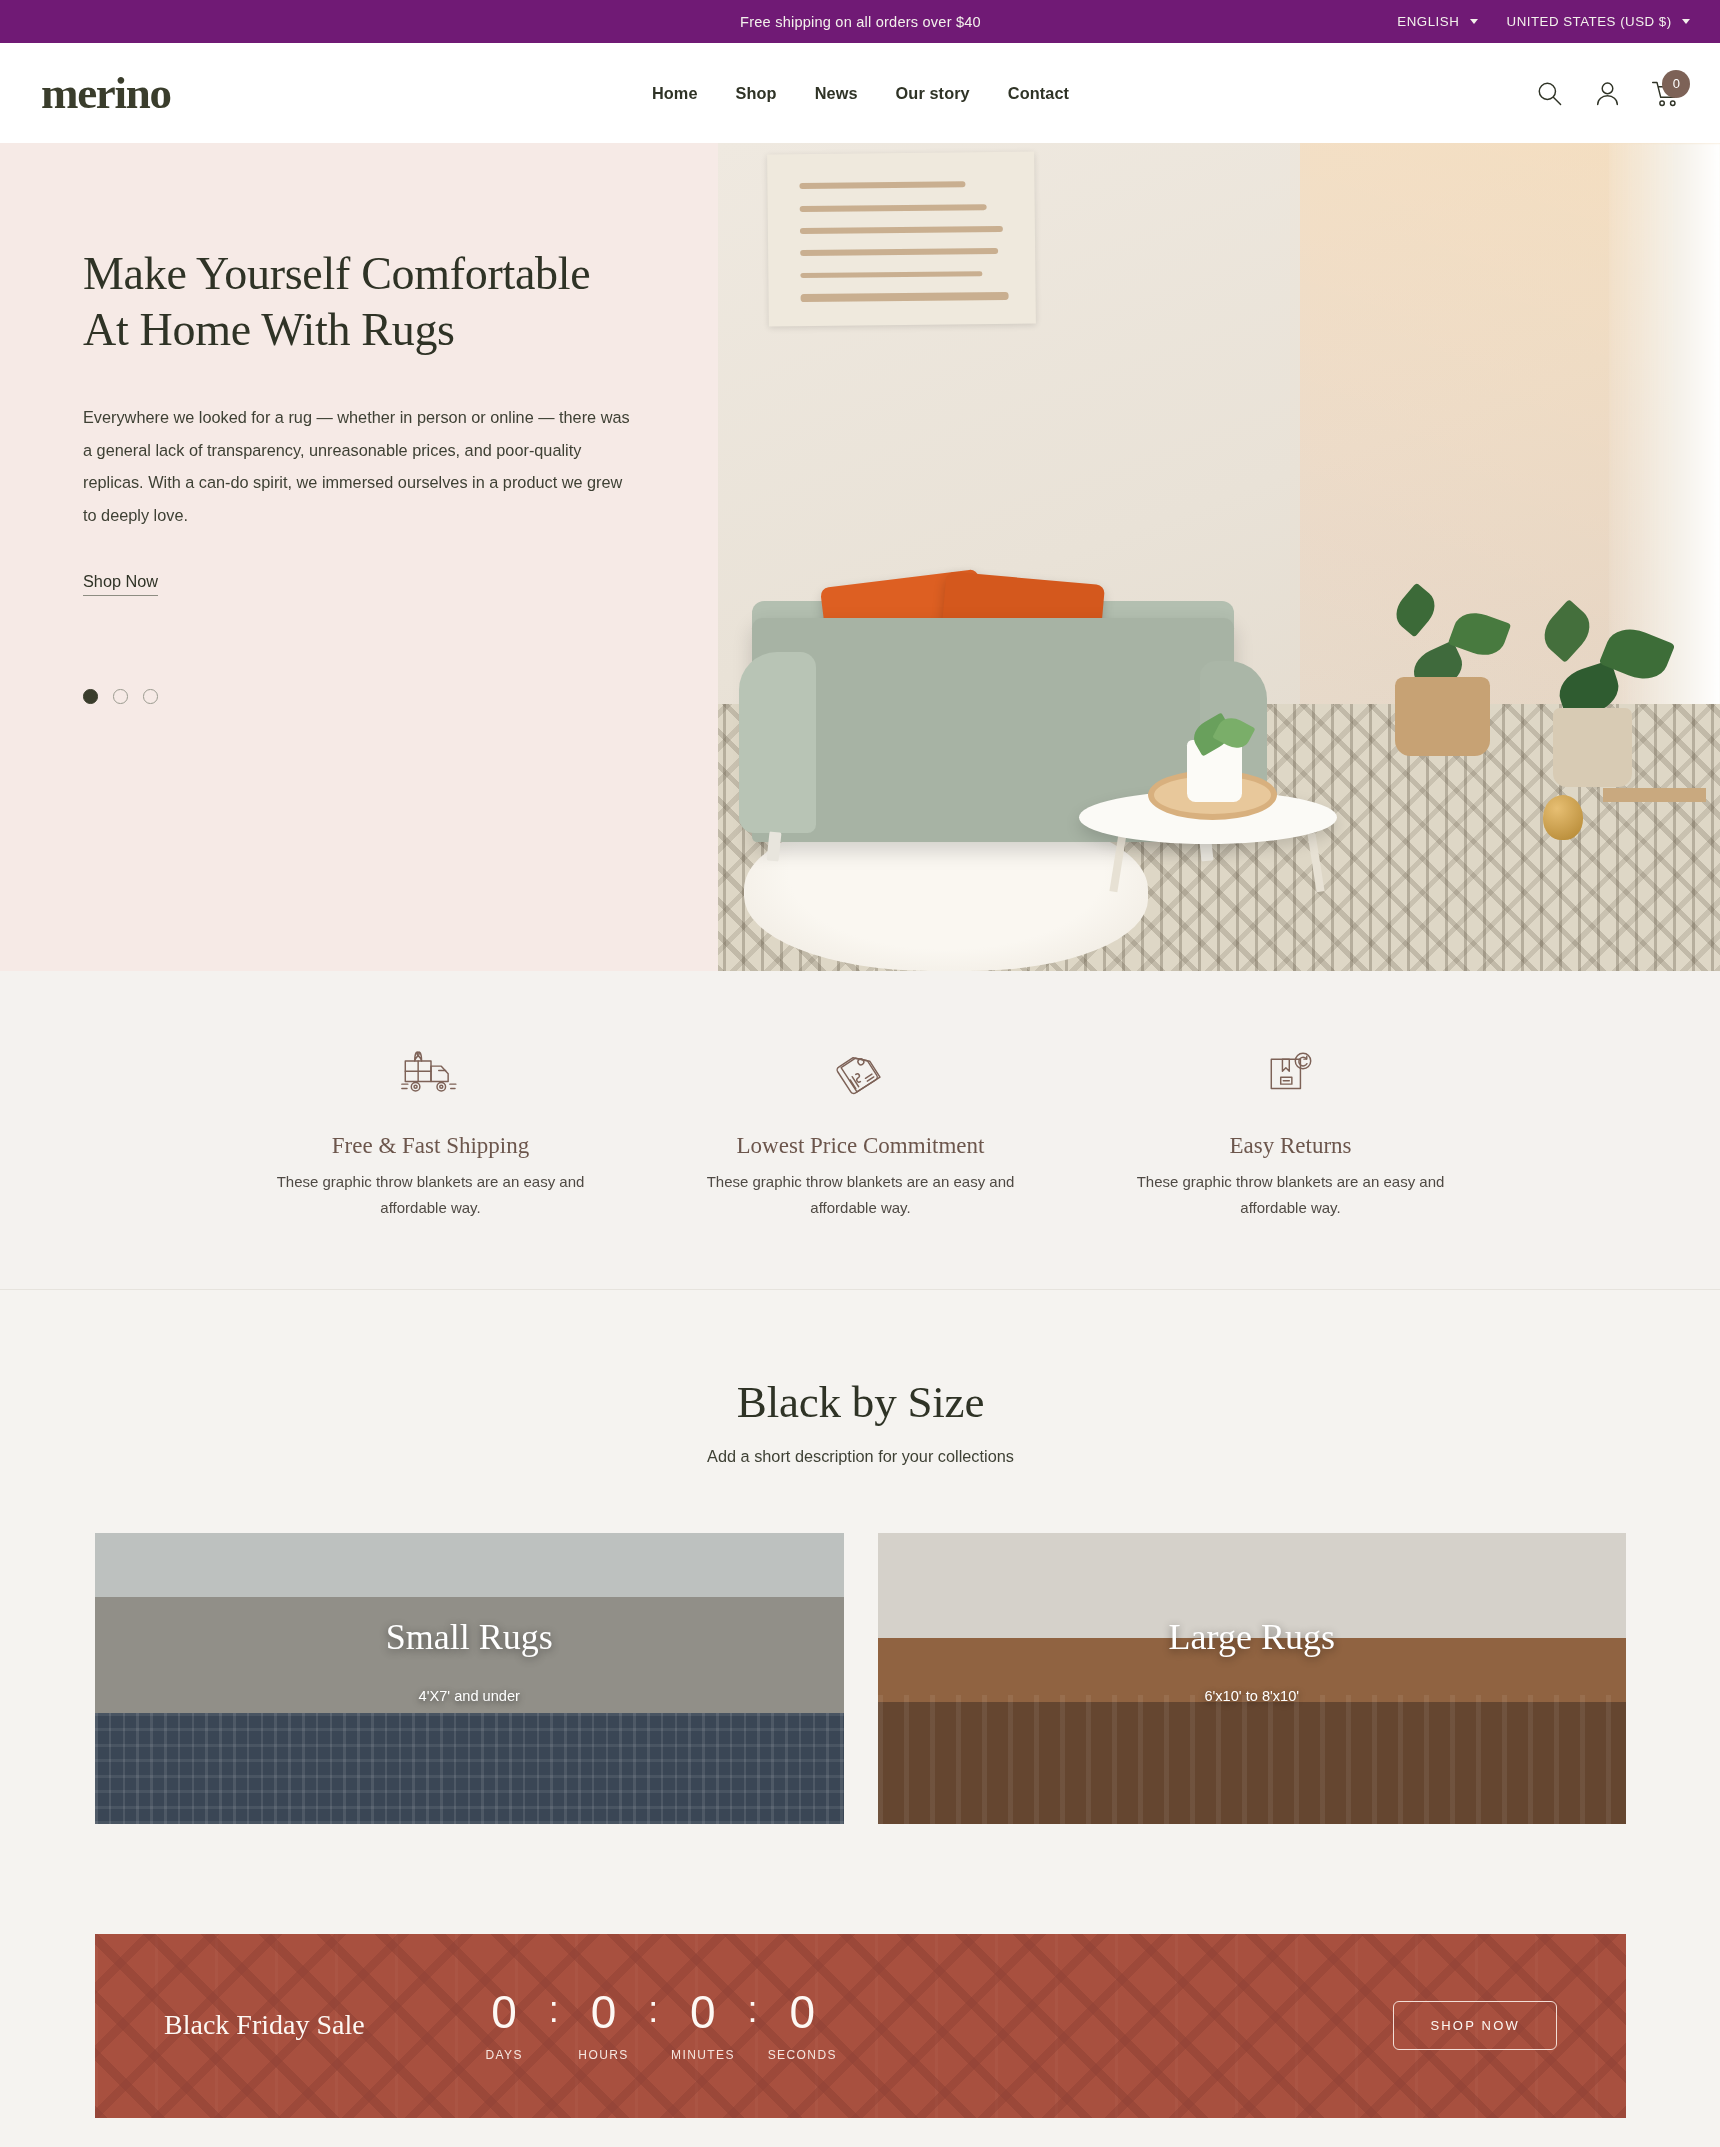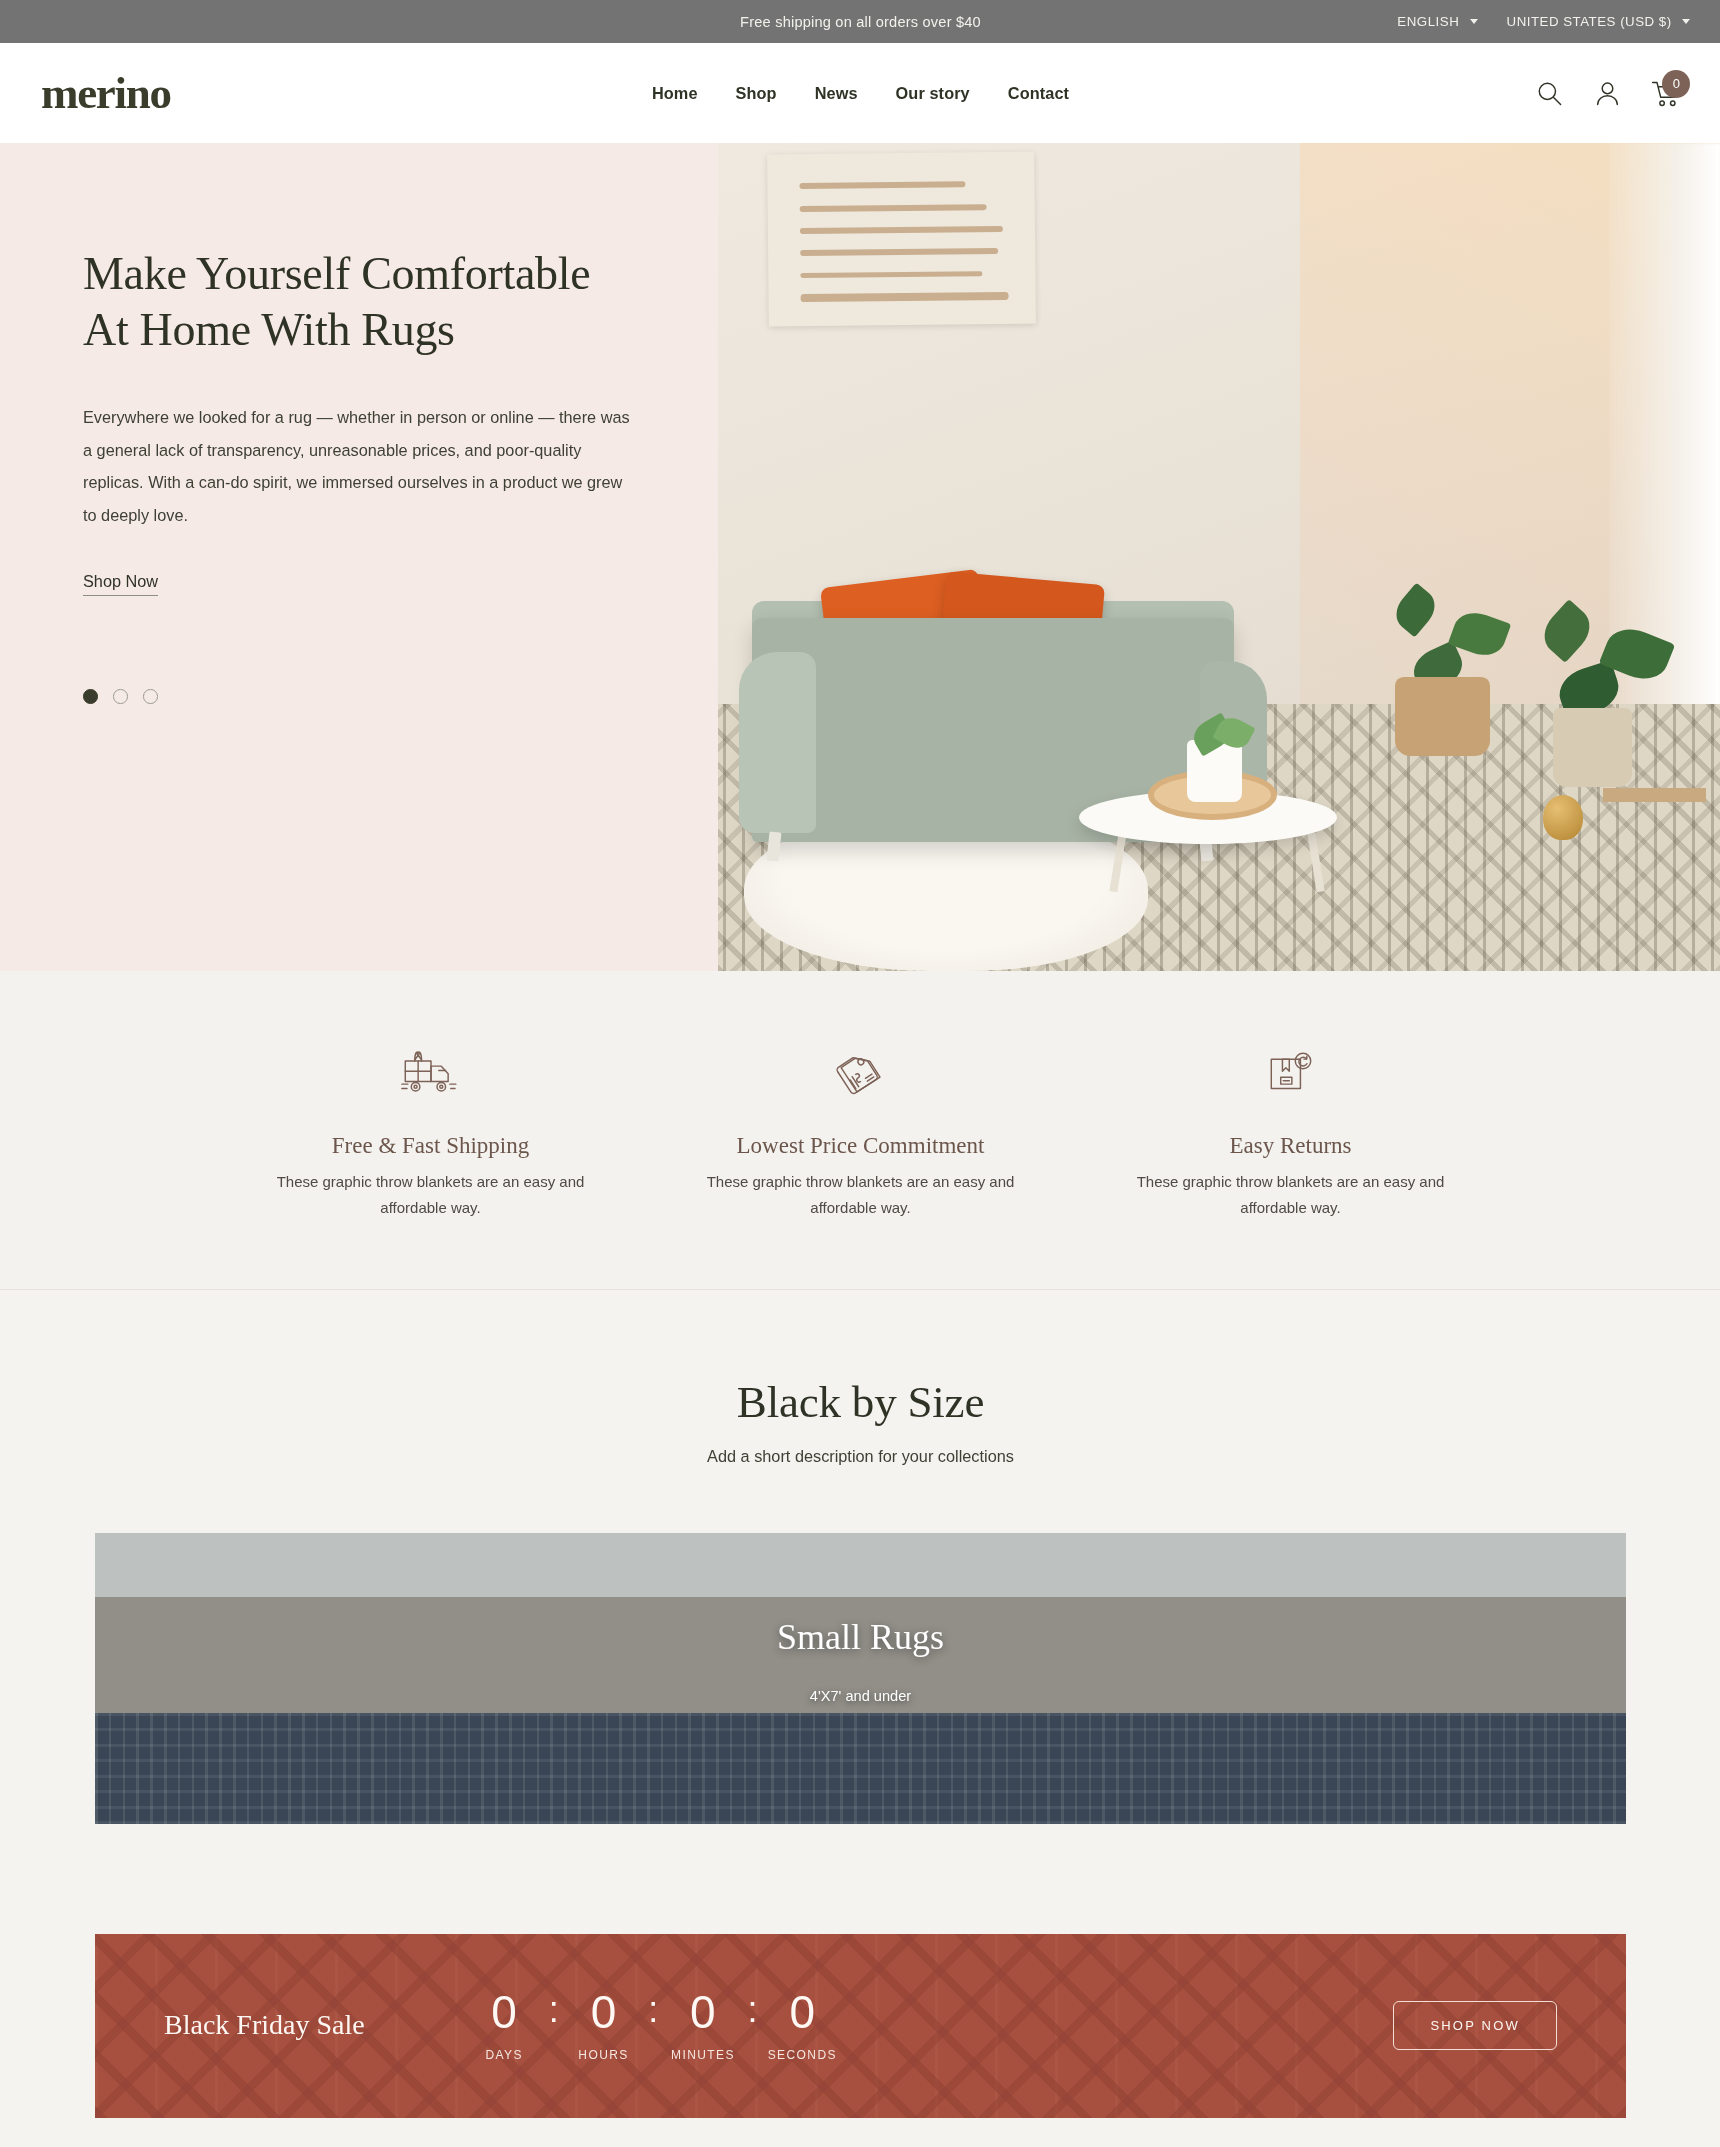--- a/index.html
+++ b/index.html
@@ -8,21 +8,21 @@
   body {
     font-family:"Liberation Sans", sans-serif;
     background:#f5f3f0;
     color:#2f3326;
     -webkit-font-smoothing:antialiased;
   }
 
   
   .announce {
     height:43px;
-    background:#737373;
+    background:#701a75;
     display:flex;
     align-items:center;
     position:relative;
     padding:0 31px;
   }
   .announce-text {
     position:absolute; left:0; right:0;
     text-align:center;
     color:#f3f1ec;
     font-size:14.6px;
@@ -436,20 +436,27 @@
     <h2 class="sec-title">Black by Size</h2>
     <div class="sec-sub">Add a short description for your collections</div>
   </div>
 
   <div class="coll-grid">
     <div class="coll-card bgA">
       <div class="coll-overlay"></div>
       <div class="coll-text">
         <div class="coll-name">Small Rugs</div>
         <div class="coll-size">4'X7' and under</div>
+      </div>
+    </div>
+    <div class="coll-card bgC">
+      <div class="coll-overlay"></div>
+      <div class="coll-text">
+        <div class="coll-name">Large Rugs</div>
+        <div class="coll-size">6'x10' to 8'x10'</div>
       </div>
     </div>
   </div>
 </section>
 
 <section class="promo-wrap">
   <div class="promo">
     <div class="promo-pattern"></div>
     <div class="promo-inner">
       <div class="promo-title">Black Friday Sale</div>

